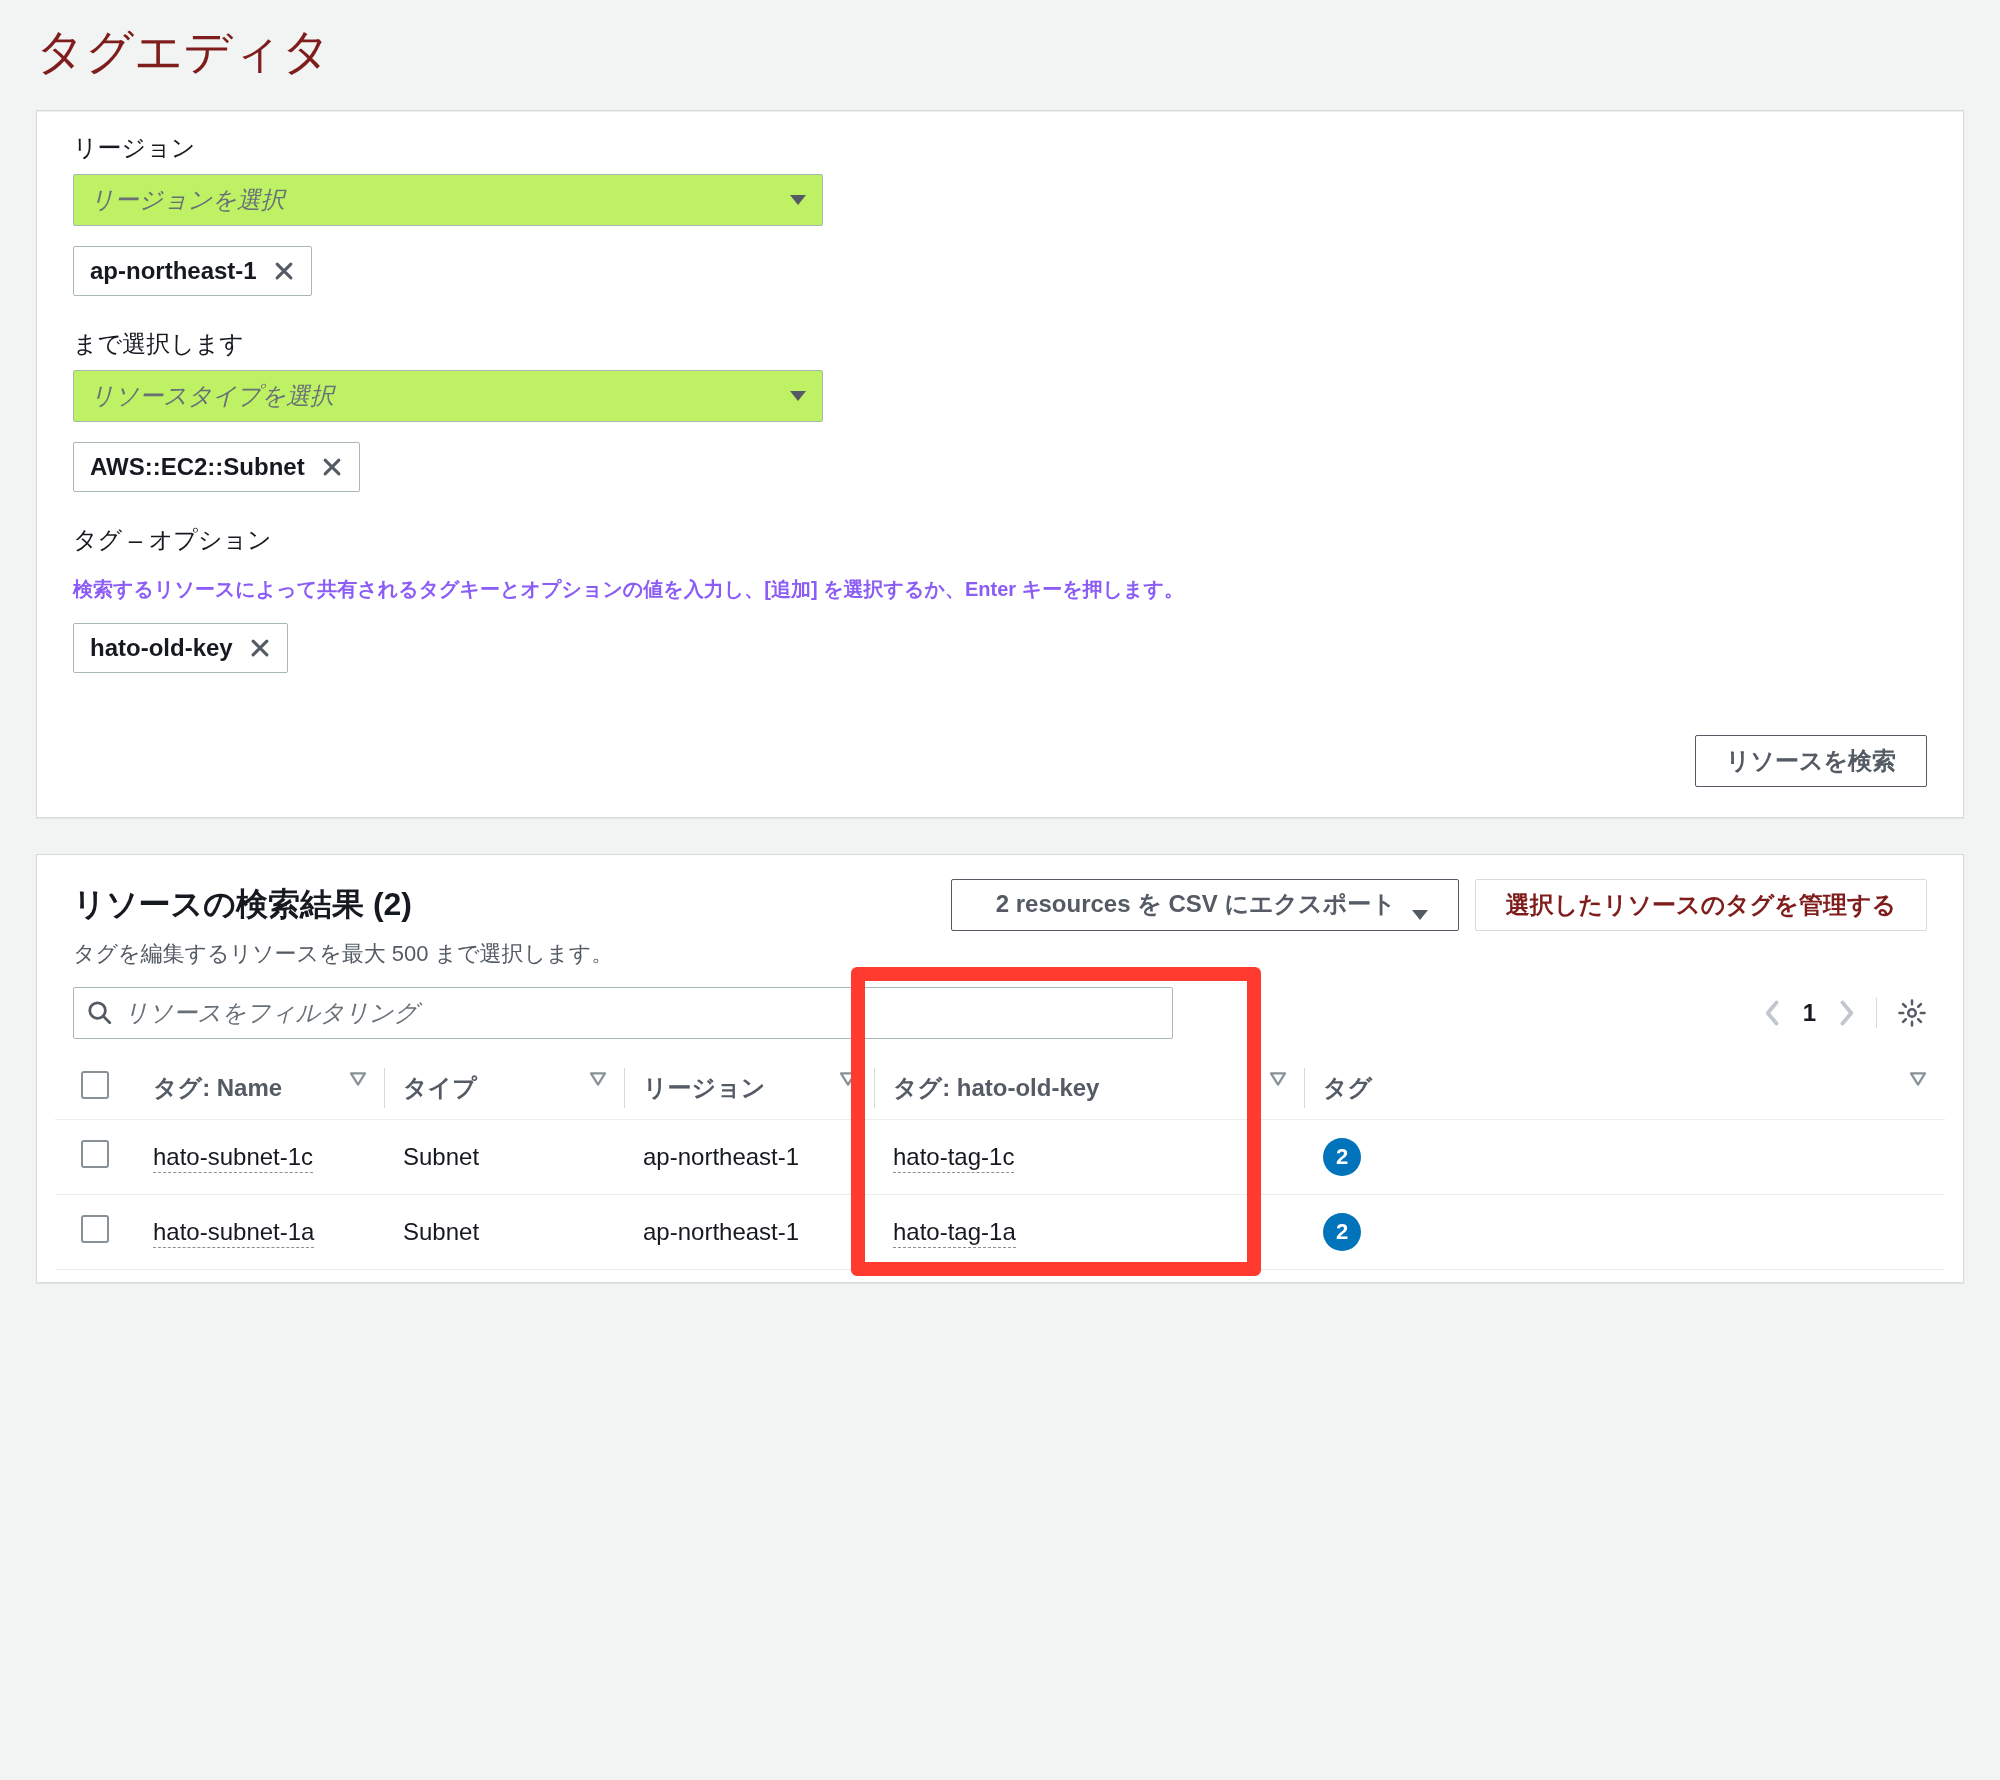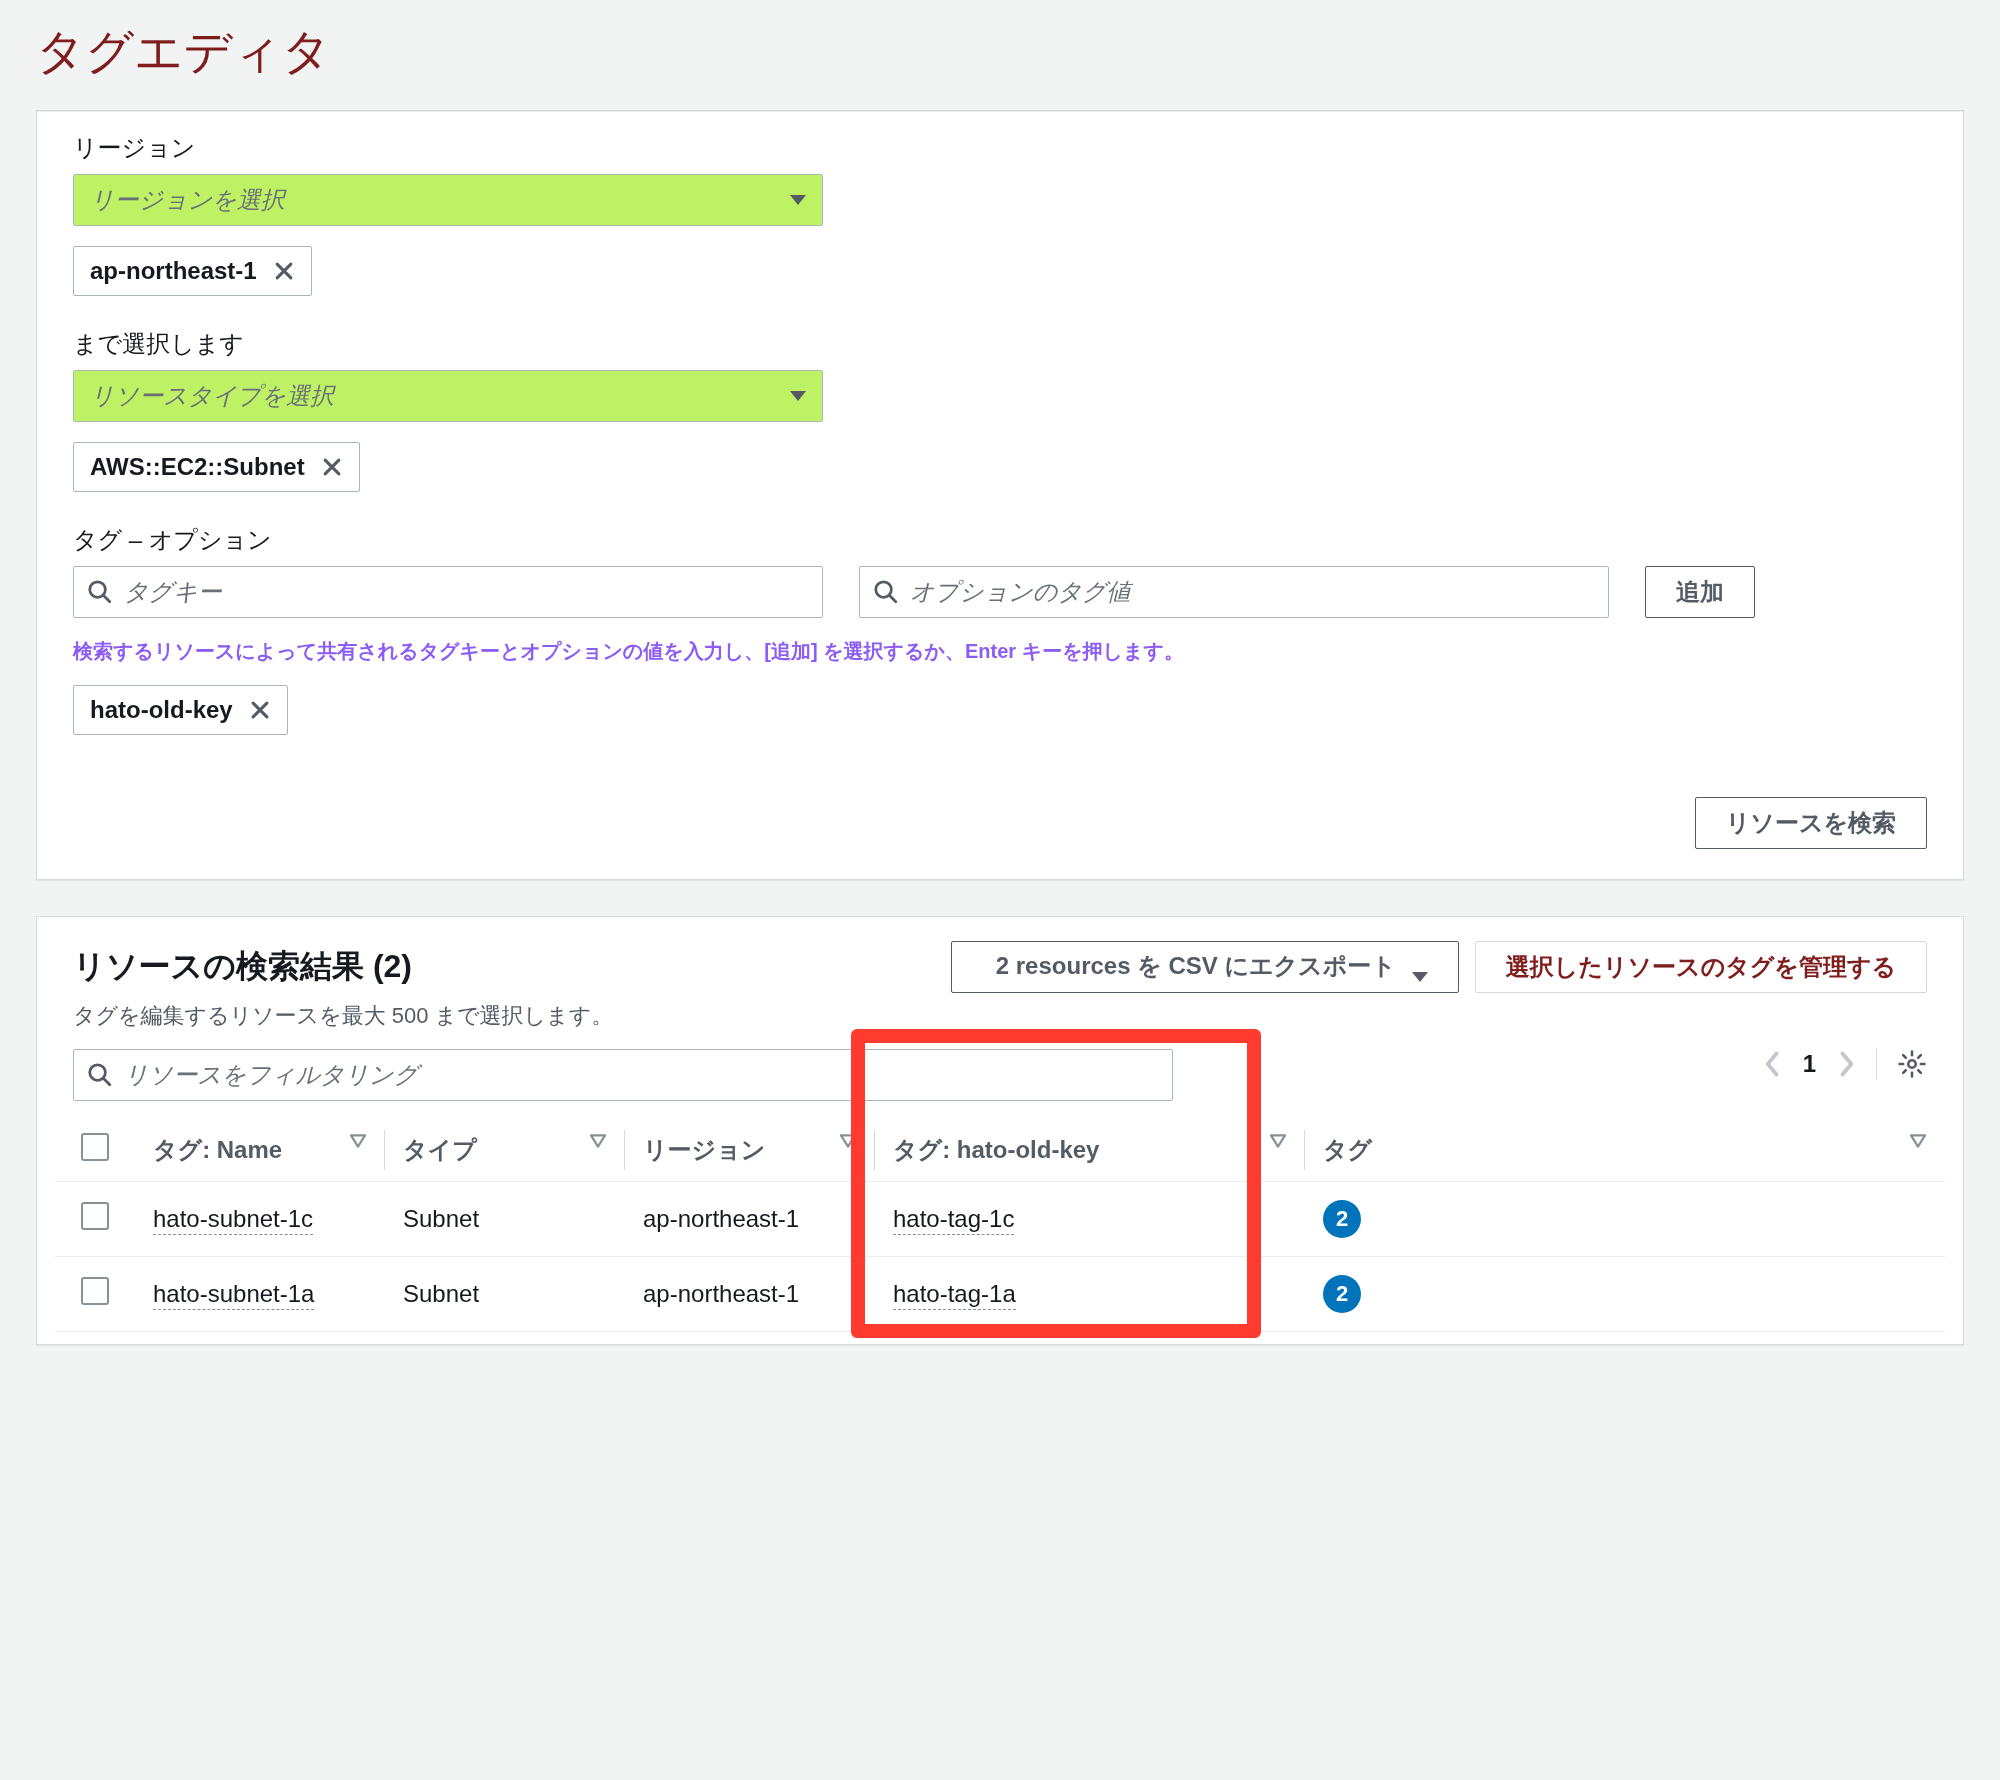--- a/index.html
+++ b/index.html
@@ -168,21 +168,21 @@
     gap: 16px;
     padding-left: 44px;
   }
   .results-desc {
     font-size: 22px;
     color: #545b64;
     padding: 0 36px 18px 36px;
   }
   .filter-row {
     display: flex;
-    align-items: flex-start;
+    align-items: center;
     padding: 0 36px 18px 36px;
     gap: 20px;
   }
   .filter-input-wrap {
     position: relative;
     flex: 0 0 1100px;
     max-width: 60%;
   }
   .filter-input {
     width: 100%;
@@ -322,41 +322,20 @@
             <svg width="22" height="22" viewBox="0 0 16 16">
                 <path d="M3 3l10 10M13 3 3 13" stroke="#545b64" stroke-width="2.2" stroke-linecap="round"></path>
               </svg>
           </span>
         </span>
       </div>
     </div>
 
     <div class="field">
       <div class="field-label">タグ – オプション</div>
-      <div class="tag-row">
-        <div class="tag-input-wrap">
-          <span class="search-icon-pos">
-            <svg width="26" height="26" viewBox="0 0 16 16">
-                <circle cx="6.5" cy="6.5" r="4.8" stroke="#545b64" stroke-width="1.7" fill="none"></circle>
-                <path d="M10.5 10.5 14 14" stroke="#545b64" stroke-width="1.7" stroke-linecap="round"></path>
-              </svg>
-          </span>
-          <input class="tag-input" placeholder="タグキー" style="">
-        </div>
-        <div class="tag-input-wrap">
-          <span class="search-icon-pos">
-            <svg width="26" height="26" viewBox="0 0 16 16">
-                <circle cx="6.5" cy="6.5" r="4.8" stroke="#545b64" stroke-width="1.7" fill="none"></circle>
-                <path d="M10.5 10.5 14 14" stroke="#545b64" stroke-width="1.7" stroke-linecap="round"></path>
-              </svg>
-          </span>
-          <input class="tag-input" placeholder="オプションのタグ値" style="">
-        </div>
-        <button class="btn">追加</button>
-      </div>
       <div class="hint">検索するリソースによって共有されるタグキーとオプションの値を入力し、[追加] を選択するか、Enter キーを押します。</div>
       <div class="chips">
         <span class="chip">
           <span>hato-old-key</span>
           <span class="x-icon">
             <svg width="22" height="22" viewBox="0 0 16 16">
                 <path d="M3 3l10 10M13 3 3 13" stroke="#545b64" stroke-width="2.2" stroke-linecap="round"></path>
               </svg>
           </span>
         </span>

